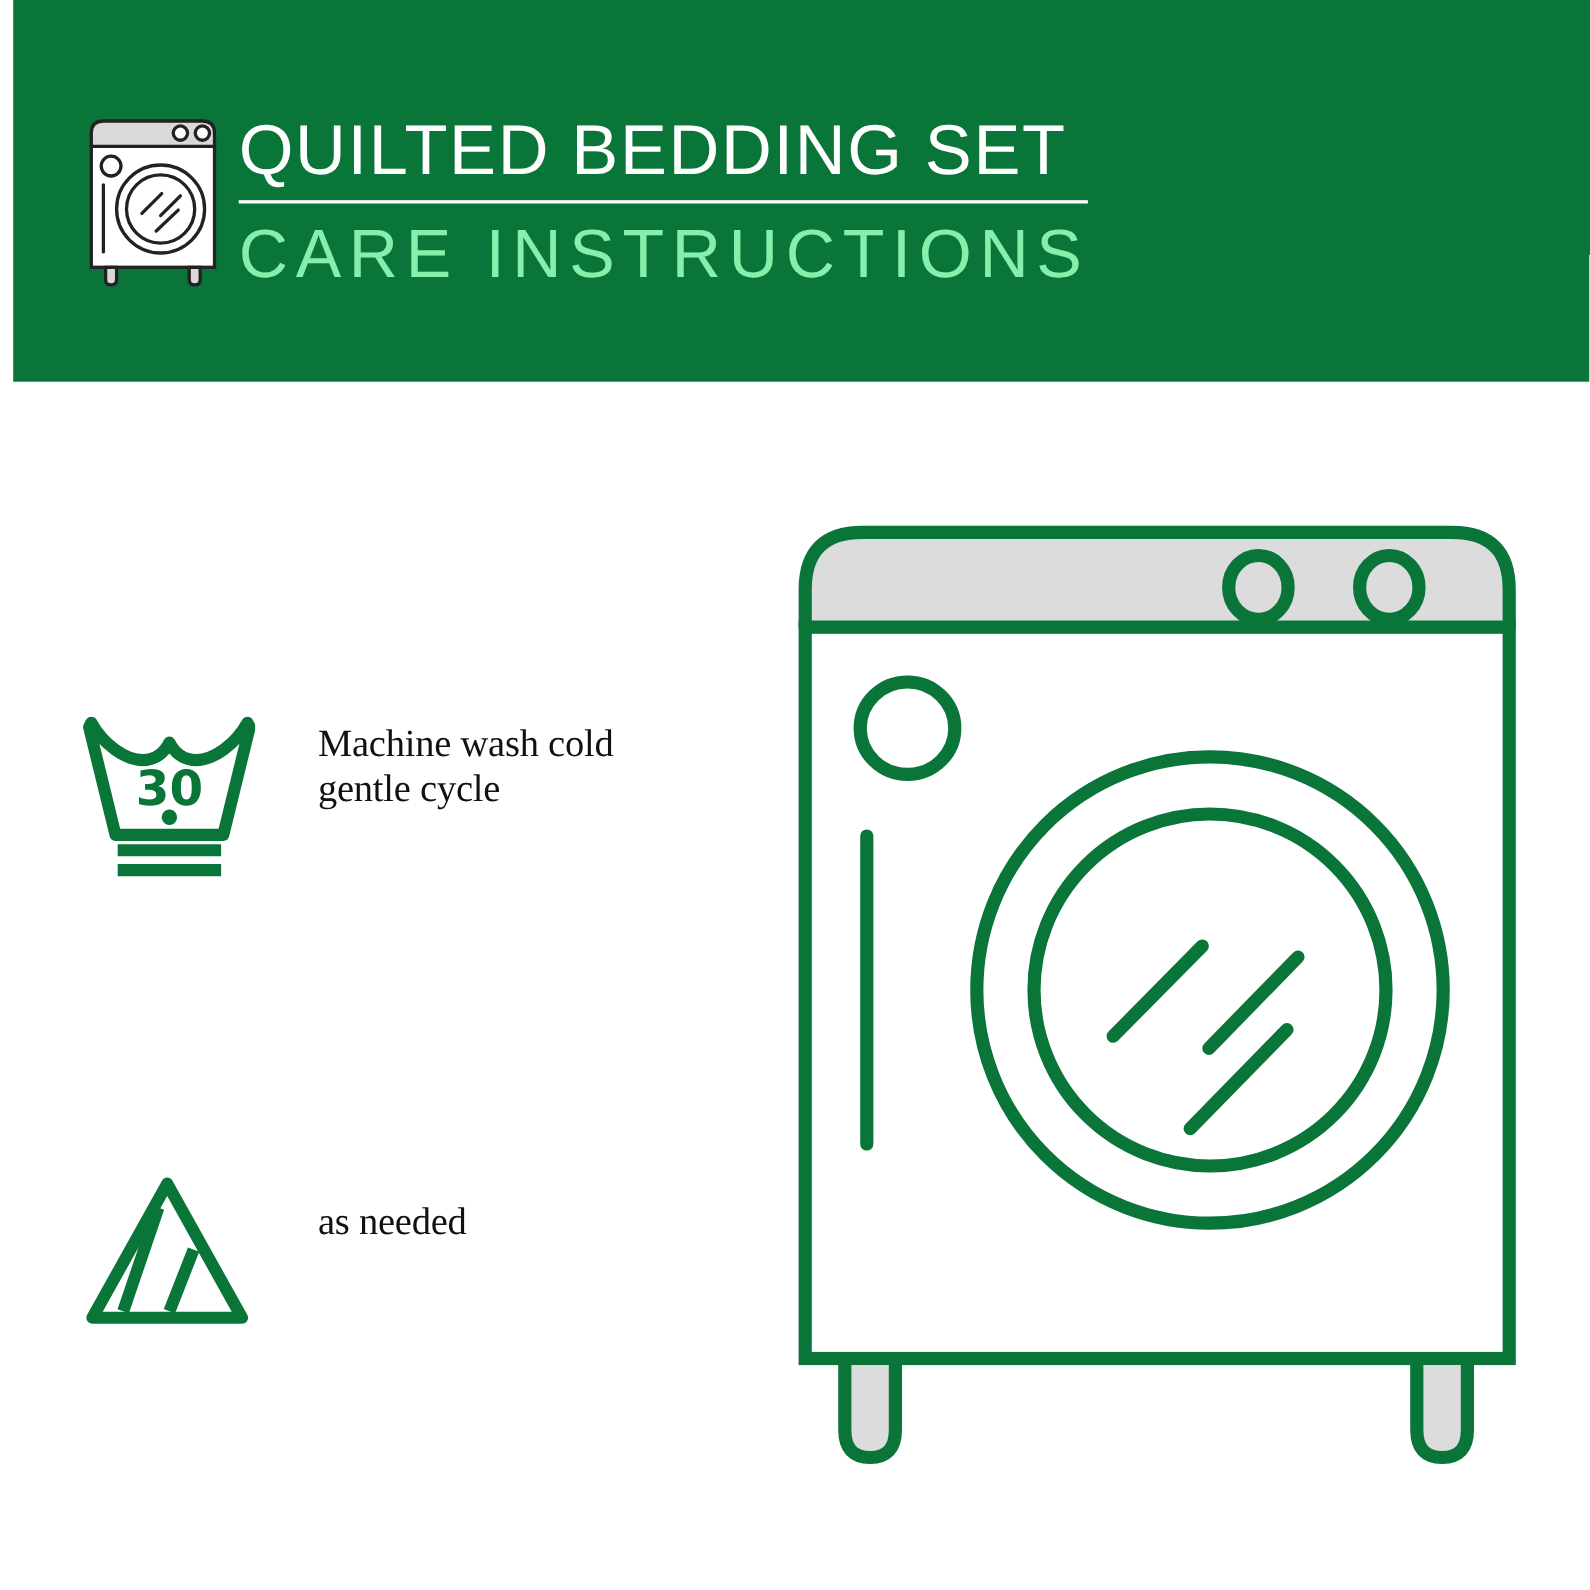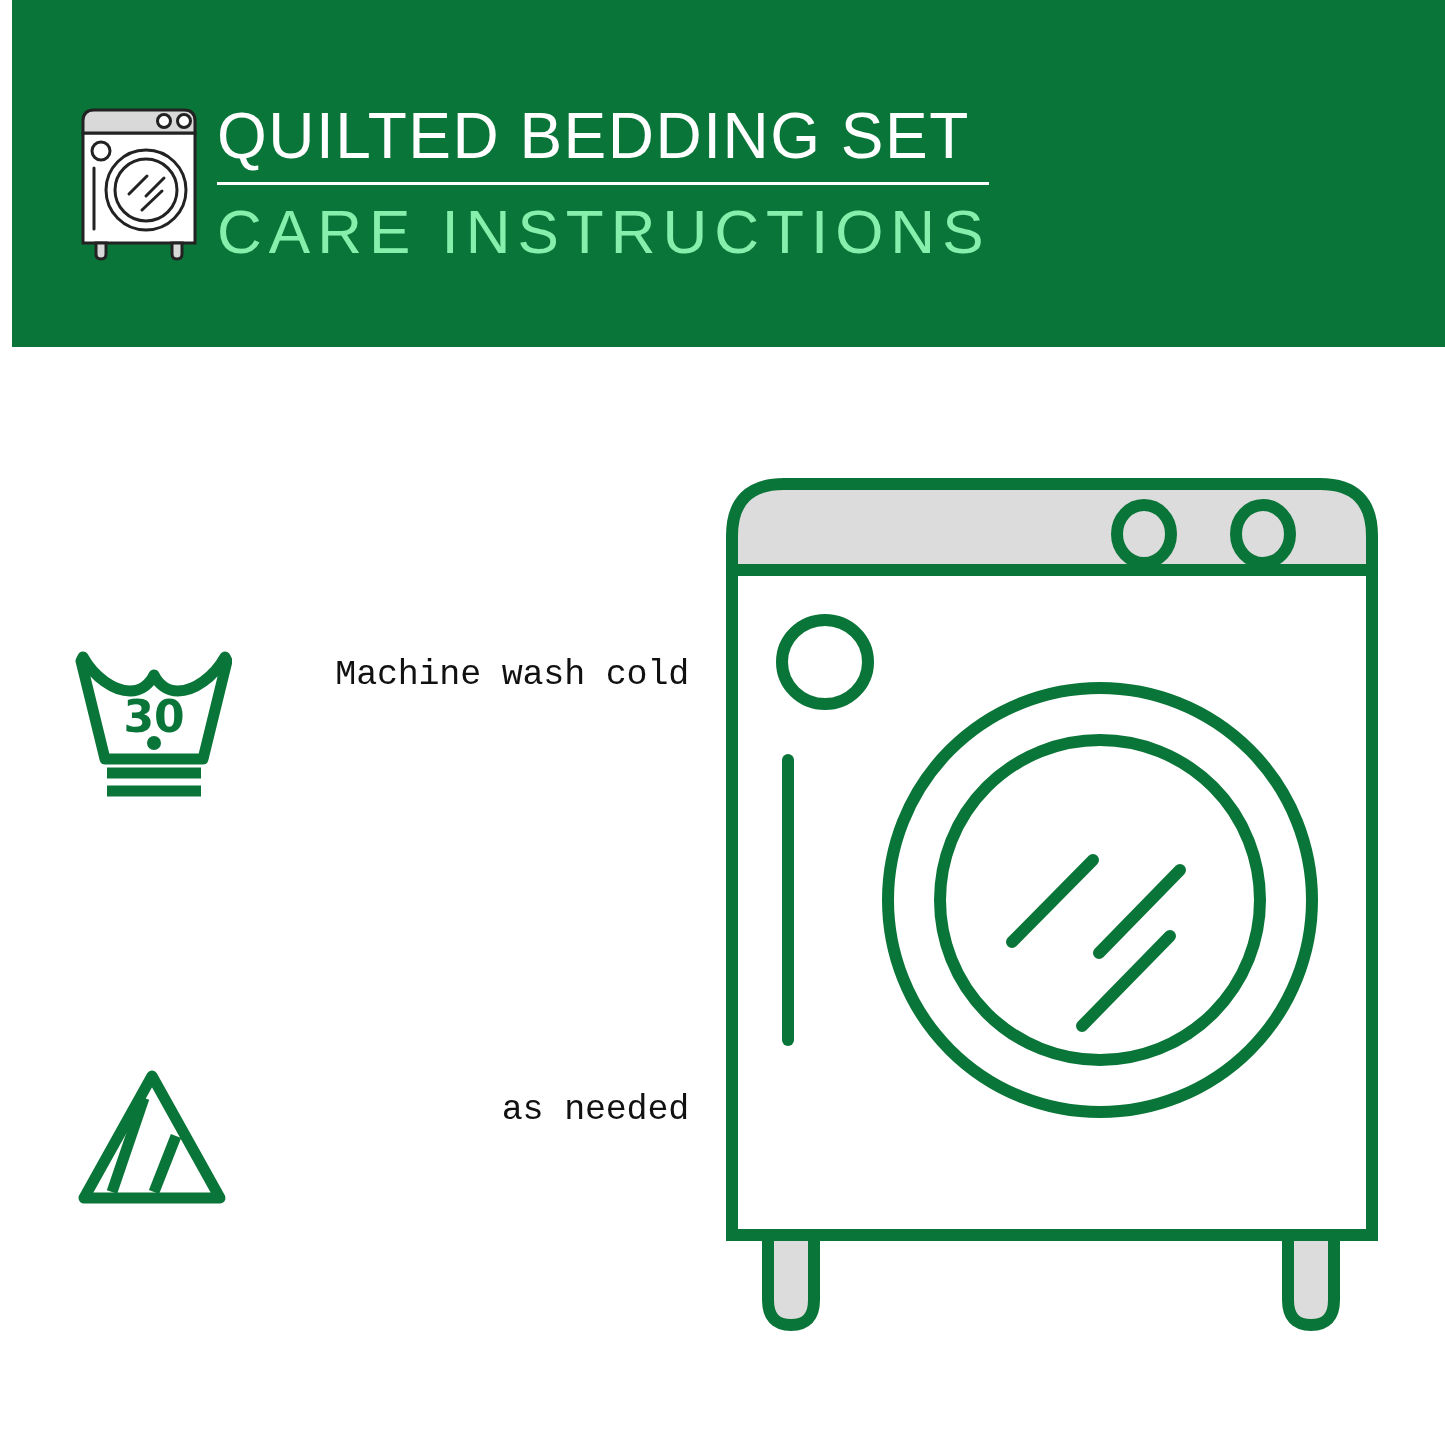--- a/index.html
+++ b/index.html
@@ -86,26 +86,25 @@
     position: absolute;
     left: 72px;
     width: 160px;
     height: 160px;
   }
   .care-text {
     position: absolute;
     left: 289px;
     width: 400px;
     color: #111111;
-    font-family: Liberation Mono, monospace;
+    font-family: Liberation Serif, serif;
     font-size: 35px;
     line-height: 41px;
     font-weight: 400;
     letter-spacing: -0.2px;
-    text-align: right;
   }
   .care-text div { white-space: nowrap; }
 
   
   #row-wash   { top: 145px; }
   #row-bleach { top: 355px; }
   #row-dry    { top: 588px; }
   #row-iron   { top: 797px; }
 
   #row-wash .care-icon-wrap   { top: 147px; }
@@ -174,20 +173,21 @@
           <line x1="35" y1="134" x2="129" y2="134" stroke="#0a7538" stroke-width="11" stroke-linecap="butt"></line>
           <line x1="35" y1="152" x2="129" y2="152" stroke="#0a7538" stroke-width="11" stroke-linecap="butt"></line>
 
           <text x="82" y="93" text-anchor="middle" font-family="DejaVu Sans, Liberation Sans, sans-serif" font-size="44" font-weight="700" fill="#0a7538">30</text>
 
           <circle cx="82" cy="104" r="7" fill="#0a7538"></circle>
         </svg>
       </div>
       <div class="care-text">
         <div>Machine wash cold</div>
+        <div>gentle cycle</div>
       </div>
     </div>
 
     <div class="care-row" id="row-bleach">
       <div class="care-icon-wrap">
         <svg viewBox="0 0 160 160" width="160" height="160" xmlns="http://www.w3.org/2000/svg">
 
           <path d="M80 16 L148 138 L12 138 Z" fill="none" stroke="#0a7538" stroke-width="11" stroke-linejoin="round"></path>
 
           <line x1="72" y1="38" x2="40" y2="132" stroke="#0a7538" stroke-width="11" stroke-linecap="butt"></line>

